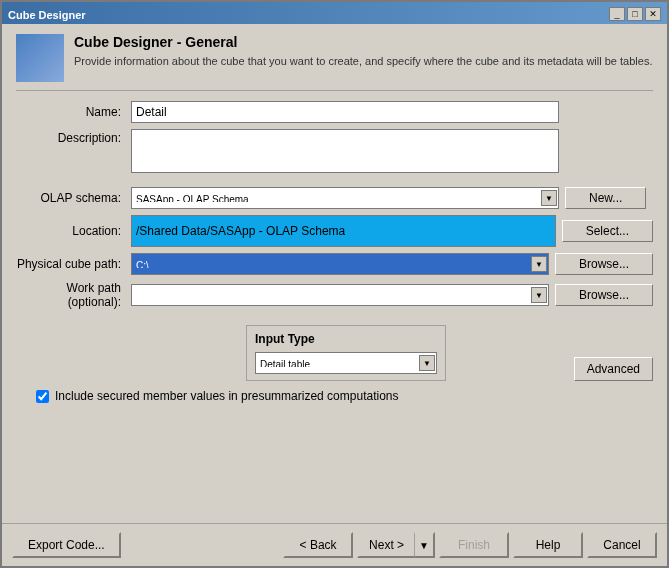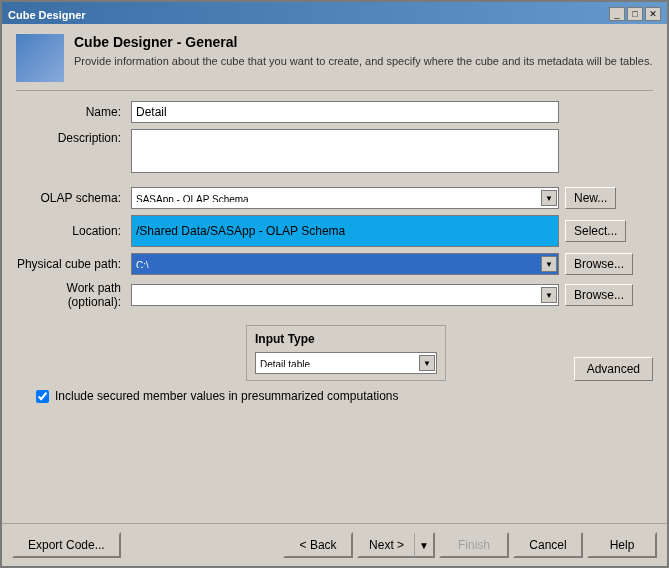--- a/index.html
+++ b/index.html
@@ -142,21 +142,21 @@
       justify-content: center;
       font-size: 8px;
       pointer-events: none;
     }
     .btn {
       height: 22px;
       background: #d4d0c8;
       border: 1px solid #7a7a7a;
       border-top-color: #ffffff;
       border-left-color: #ffffff;
-      padding: 0 8px;
+      padding: 0 23px;
       font-size: 12px;
       cursor: pointer;
       margin-left: 6px;
       white-space: nowrap;
       flex-shrink: 0;
     }
     .location-text {
       flex: 1;
       height: 32px;
       border: 1px solid #7a7a7a;
@@ -366,17 +366,17 @@
     </div>
     <div class="footer-center">
       <button class="footer-btn">&lt; Back</button>
       <div class="next-btn-group">
         <button class="next-main">Next &gt;</button>
         <button class="next-arrow">▼</button>
       </div>
       <button class="footer-btn" style="color:#a0a0a0;">Finish</button>
     </div>
     <div class="footer-right">
+      <button class="footer-btn">Help</button>
       <button class="footer-btn">Cancel</button>
-      <button class="footer-btn">Help</button>
     </div>
   </div>
 </div>
 
 </body></html>

